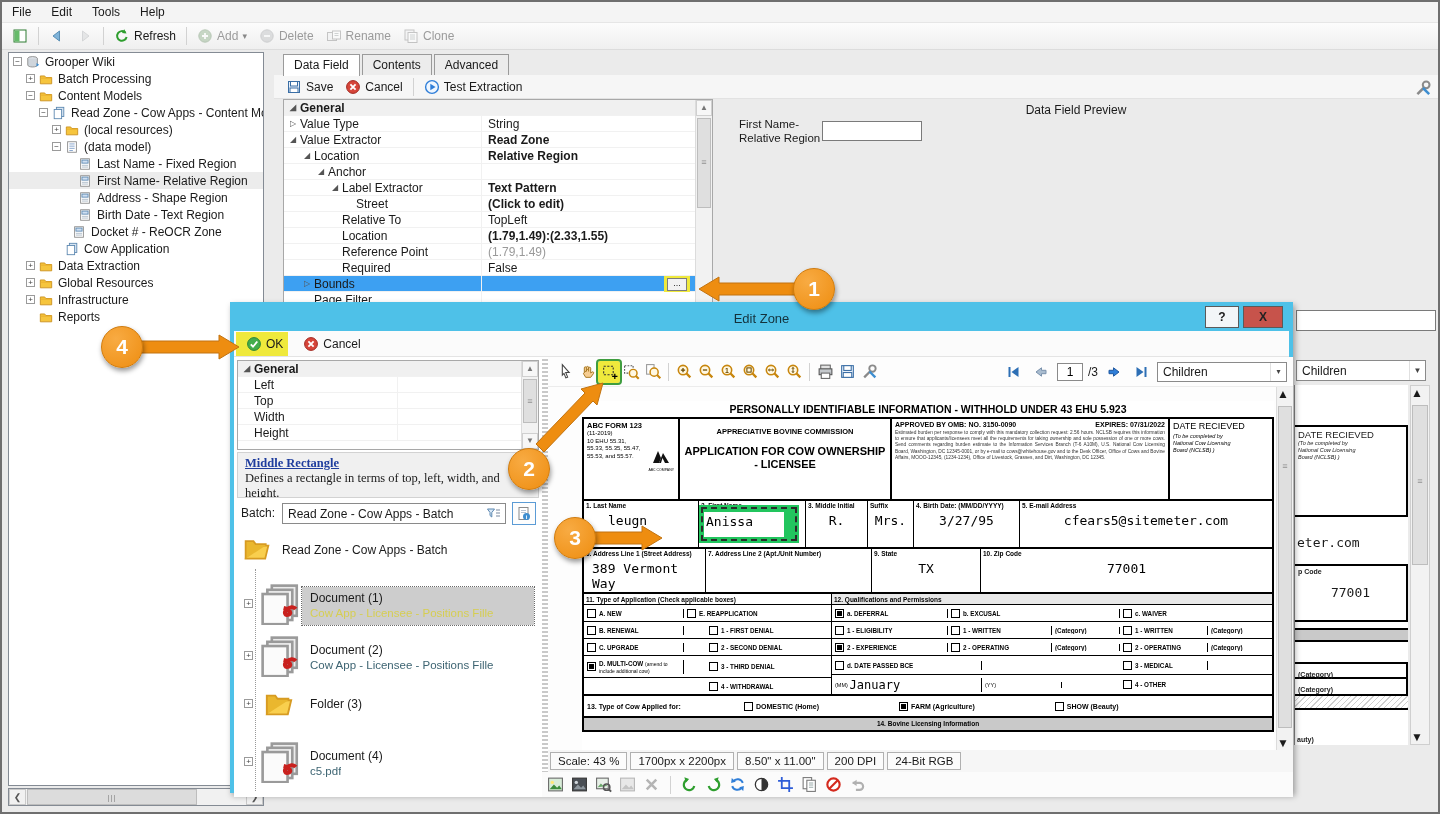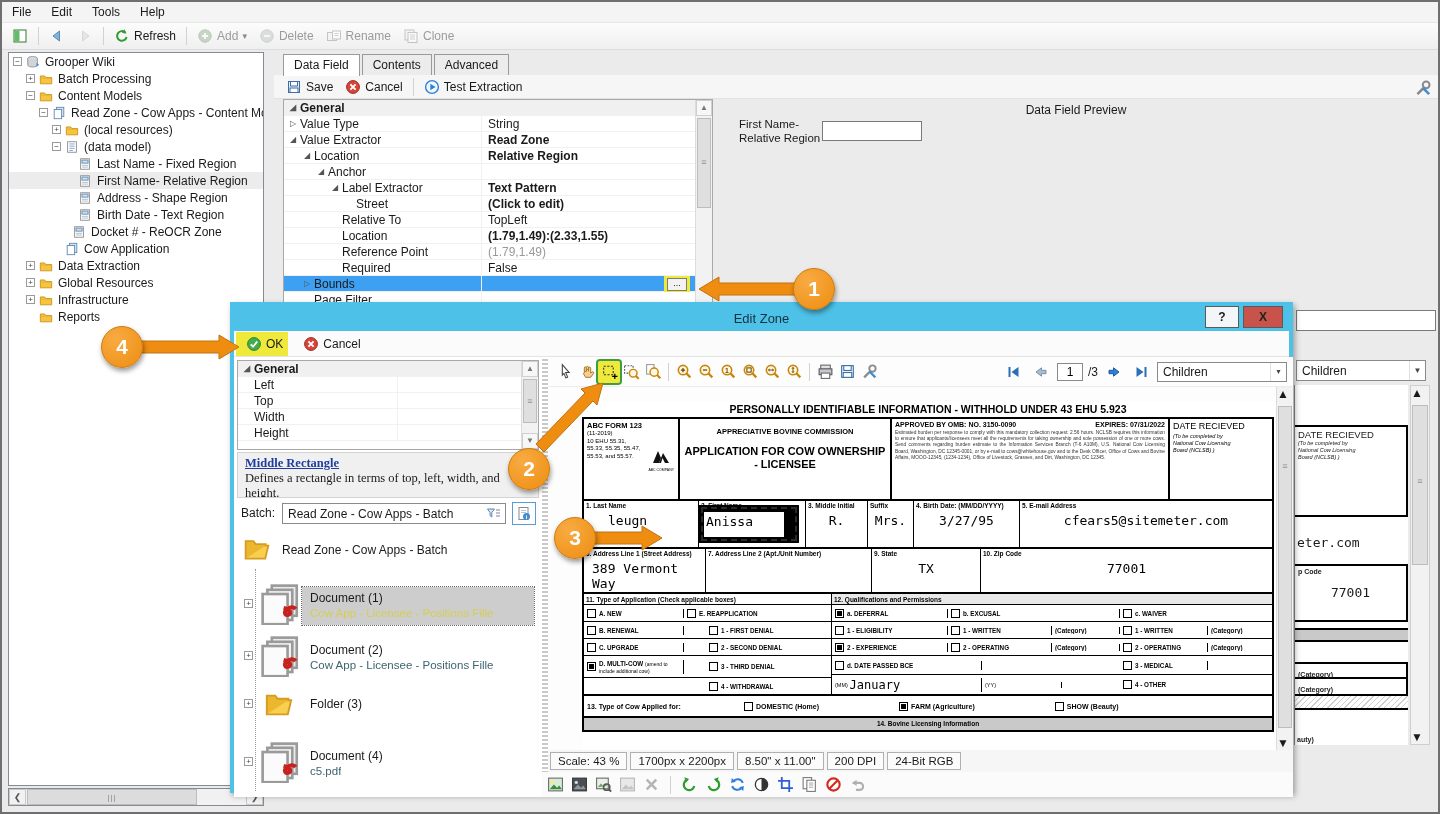--- a/index.html
+++ b/index.html
@@ -123,21 +123,21 @@
   .sec-h{font-weight:bold;font-size:6.5px;padding:2px 2px 1px 2px;height:12px;}
   .srow{display:flex;border-top:1px solid #000;align-items:center;}
   .scell{display:flex;align-items:center;padding-left:3px;border-right:1px solid #000;font-weight:bold;font-size:6.3px;overflow:hidden;position:relative;}
   .scell:last-child{border-right:none;}
   .fcb{width:9px;height:9px;border:1px solid #000;margin-right:3px;flex:none;position:relative;background:#fff;}
   .fcb.on::after{content:"";position:absolute;left:1px;top:1px;width:5px;height:5px;background:#000;}
   #f-row13{left:0;top:295px;width:692px;height:22px;border:2px solid #000;border-top:none;display:flex;align-items:center;}
   #f-row14{left:0;top:317px;width:692px;height:14px;border:2px solid #000;border-top:none;background:#c9c9c9;text-align:center;font-weight:bold;font-size:6.5px;padding-top:2px;}
 
   
-  #zone{position:absolute;left:0;top:4px;right:6px;bottom:4px;background:#000000;}
+  #zone{position:absolute;left:0;top:4px;right:6px;bottom:4px;background:#22c55e;}
   #zone .dash{position:absolute;inset:2px;border:2px dashed #2a2a2a;}
   #zone .white{position:absolute;left:5px;top:7px;width:80px;height:25px;background:#fff;}
   #zone .fval{margin:2px 0 0 2px;text-align:left;}
 
   
   .callout{position:absolute;width:42px;height:42px;border-radius:50%;background:radial-gradient(circle at 35% 30%,#f8ab43,#ee8d10);
            border:1px solid #cf7a0c;color:#fff;font-weight:bold;font-size:21px;display:flex;align-items:center;justify-content:center;
            box-shadow:1px 3px 5px rgba(0,0,0,.4);z-index:61;}
   #arrows{position:absolute;left:0;top:0;width:1440px;height:814px;z-index:60;pointer-events:none;}
 </style>

